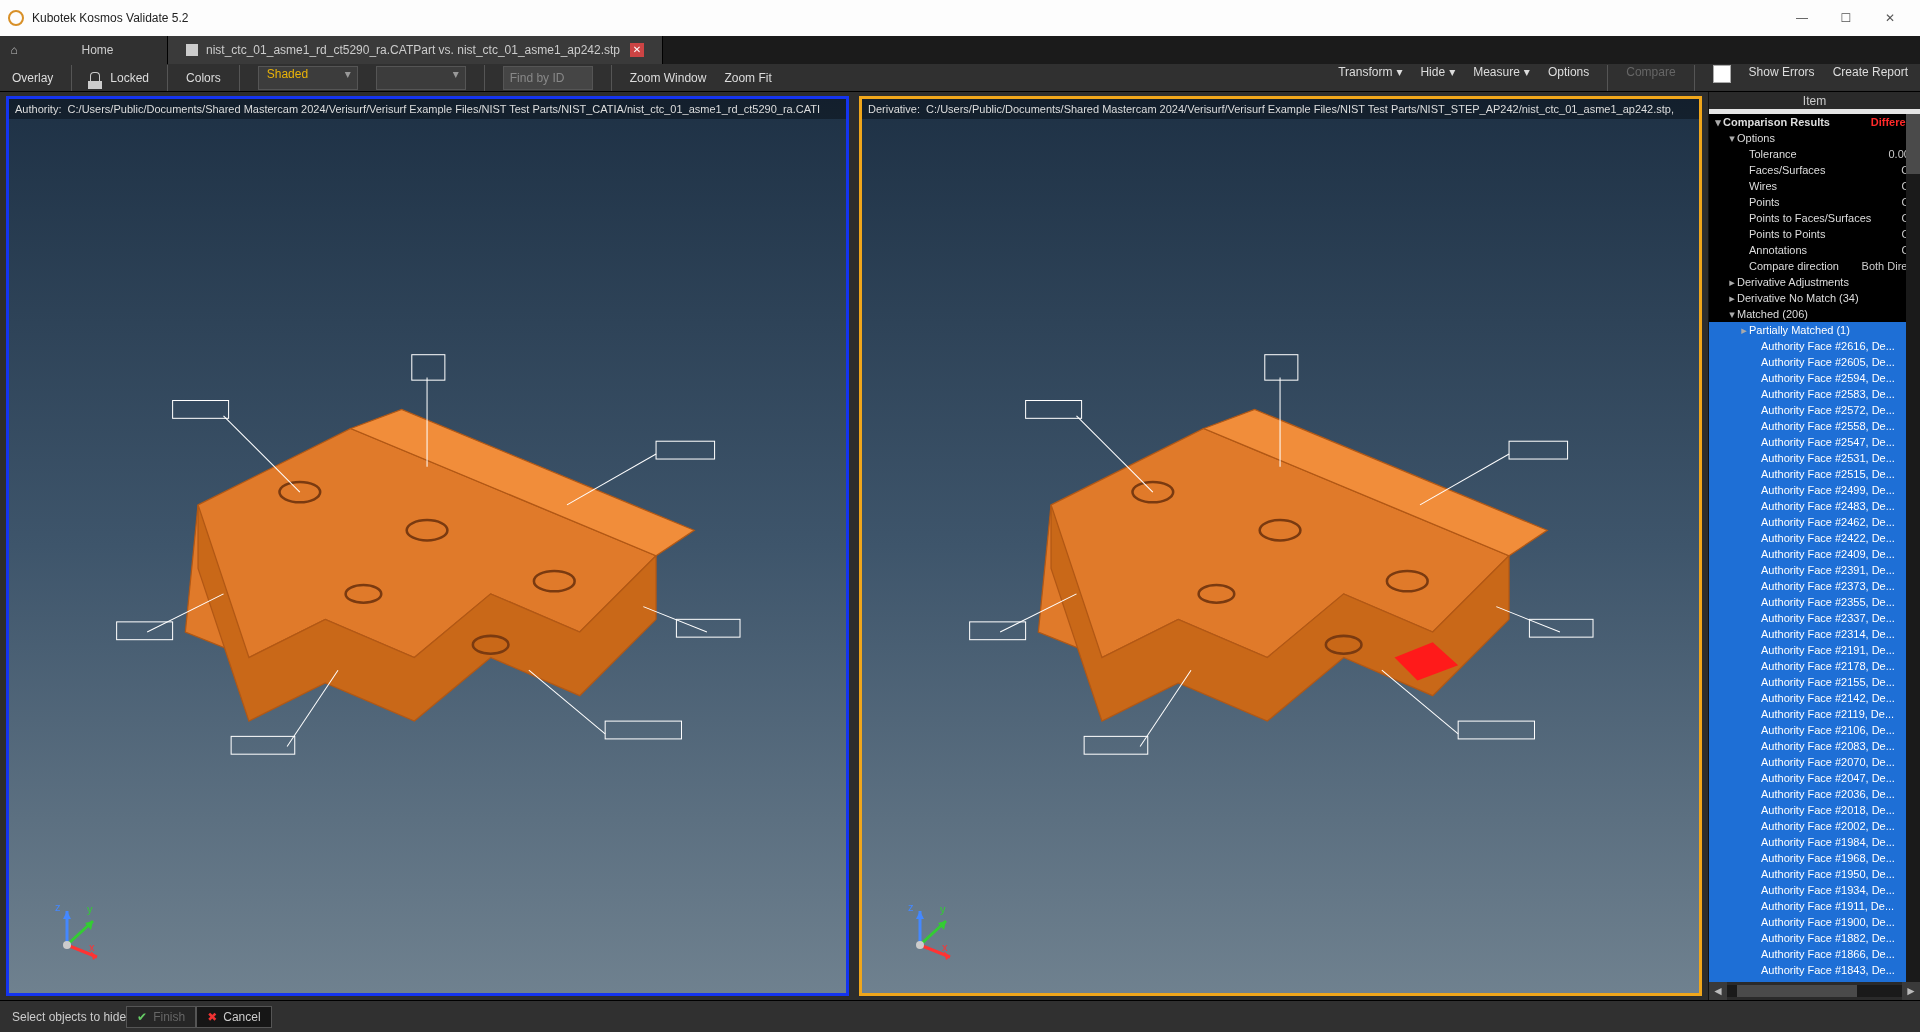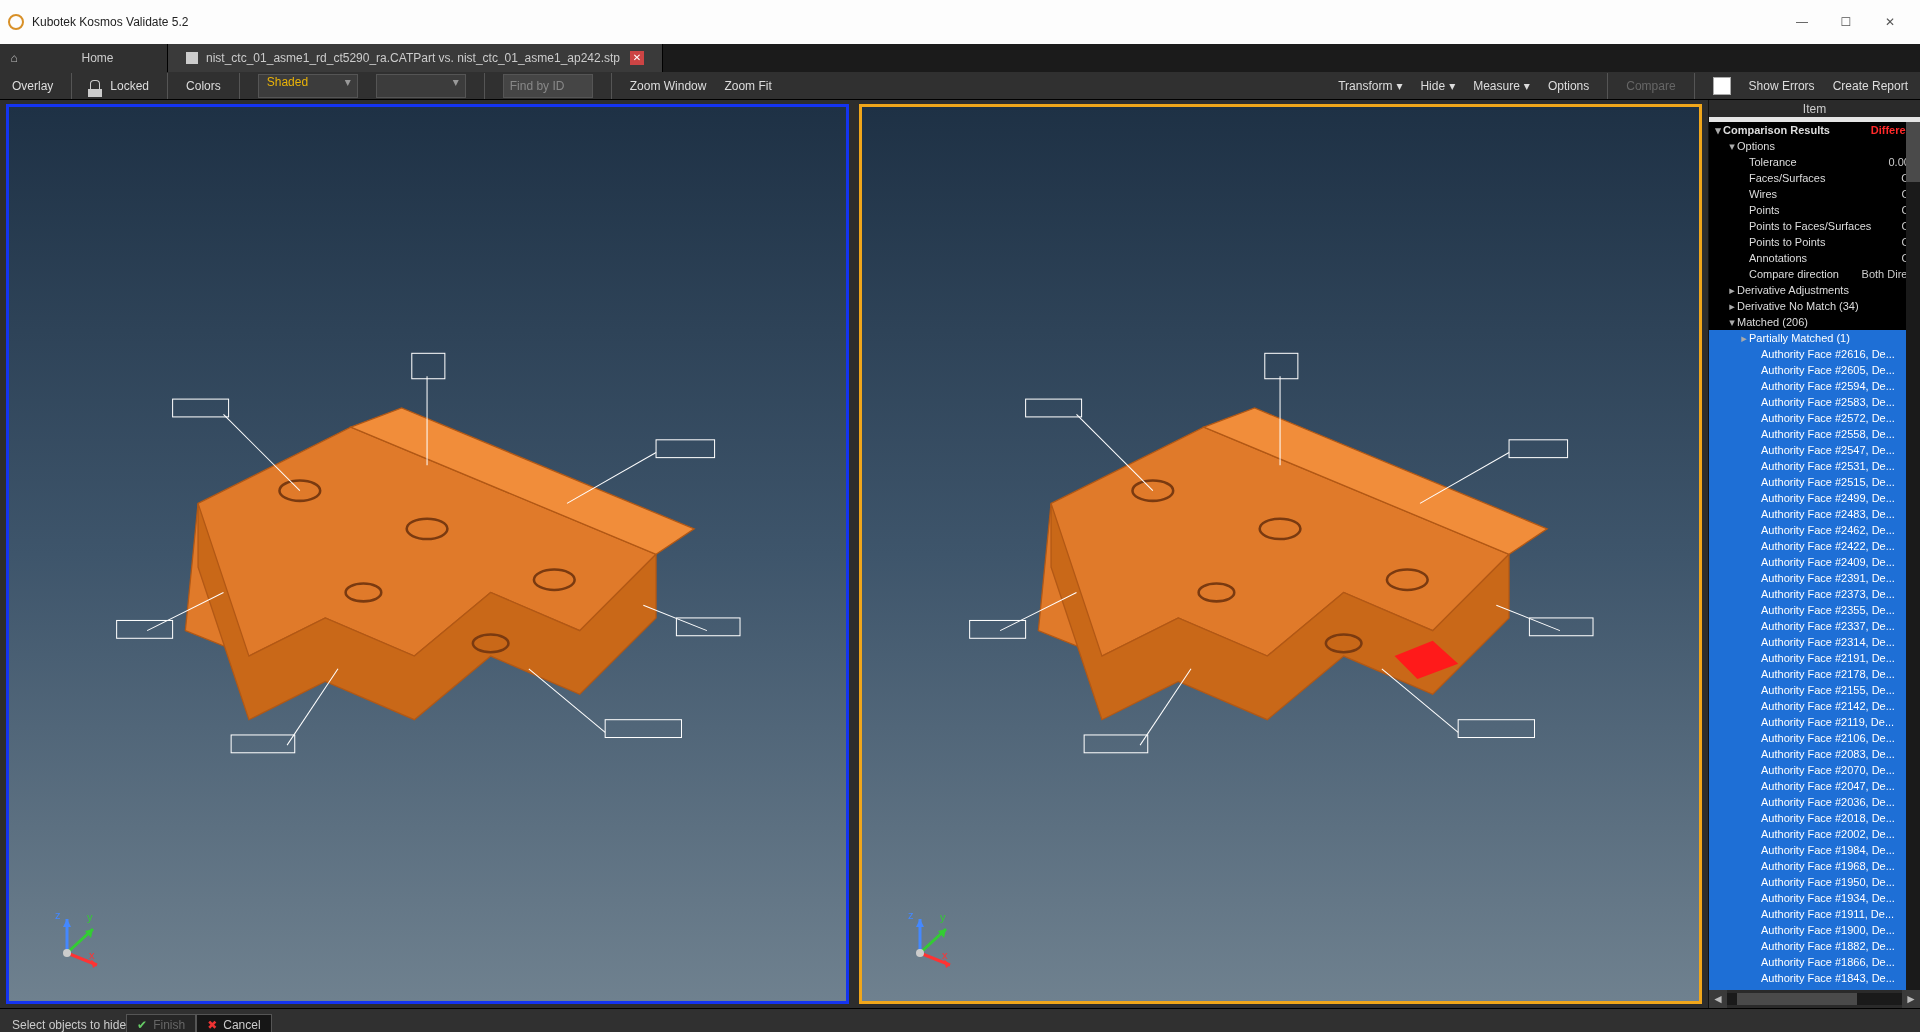--- a/index.html
+++ b/index.html
@@ -1,19 +1,19 @@
 <!DOCTYPE html>
 <html><head>
 <meta charset="utf-8">
 <style>
 * { box-sizing: border-box; margin: 0; padding: 0; font-family: "Segoe UI", Tahoma, sans-serif; }
 html, body { width: 1920px; height: 1032px; background:#2d2d2d; overflow:hidden; color:#ccc; font-size:12px; }
 
 
-.titlebar { height:44px; background:#fdfdfd; display:flex; align-items:center; padding:0 8px; color:#222; }
+.titlebar { height:36px; background:#fdfdfd; display:flex; align-items:center; padding:0 8px; color:#222; }
 .titlebar .logo { width:16px; height:16px; border:2px solid #d89028; border-radius:50%; margin-right:8px;}
 .titlebar .winbtns { margin-left:auto; display:flex; gap:0;}
 .titlebar .winbtn { width:44px; height:28px; display:flex; align-items:center; justify-content:center; color:#555;}
 
 
 .tabstrip { height:28px; background:#1b1b1b; display:flex; align-items:stretch; }
 .tabstrip .homebtn { width:28px; display:flex;align-items:center;justify-content:center; background:#303030; color:#bbb;}
 .tab { display:flex; align-items:center; padding:0 18px; border-right:1px solid #000; color:#ccc; cursor:pointer;}
 .tab.home { min-width:140px; justify-content:center; background:#303030;}
 .tab.active { background:#3a3a3a;}
@@ -22,21 +22,21 @@
 
 
 .ribbon { height:28px; background:#303030; display:flex; align-items:center; gap:18px; padding:0 12px; border-bottom:1px solid #000;}
 .ribbon .label { color:#ddd; }
 .ribbon .sep { width:1px; height:26px; background:#555;}
 .ribbon .dropdown { height:24px; min-width:100px; background:#3c3c3c; border:1px solid #555; display:flex; align-items:flex-start; padding:0 8px; color:#eab308; position:relative;}
 .ribbon .dropdown::after{content:"▾"; position:absolute; right:6px; color:#999;}
 .ribbon .inputbox { height:24px; width:90px; background:#454545; border:1px solid #555; color:#888; padding:0 6px; display:flex;align-items:center;}
 .ribbon .lockicon{width:10px;height:12px;border:1px solid #ccc;border-bottom:none;border-radius:4px 4px 0 0; margin-right:4px; position:relative;}
 .ribbon .lockicon::after{content:"";position:absolute;left:-3px; top:8px; width:14px; height:8px;background:#ccc;}
-.ribbon .right { margin-left:auto; display:flex; align-items:center; gap:18px;}
+.ribbon .right { margin-left:auto; display:flex; align-items:flex-start; gap:18px;}
 .ribbon .menu { display:flex; align-items:center; gap:4px; color:#ddd; cursor:pointer;}
 .ribbon .swatch { width:18px; height:18px; background:#fff; border:1px solid #aaa;}
 .ribbon .disabled { color:#666;}
 
 
 .main { display:flex; height:calc(1032px - 28px - 28px - 36px - 32px); }
 
 .viewport-area { display:flex; flex:1; gap:10px; padding:4px 6px; background:#2d2d2d;}
 .viewport { flex:1; position:relative; background:linear-gradient(180deg,#1e3145 0%, #3e556b 50%, #6f818f 100%); border:3px solid; display:flex; flex-direction:column; overflow:hidden;}
 .viewport.authority { border-color:#1434f0;}
@@ -152,20 +152,24 @@
     <span class="swatch"></span>
     <span class="label">Show Errors</span>
     <span class="label">Create Report</span>
   </div>
 </div>
 
 <div class="main">
   <div class="viewport-area">
 
     <div class="viewport authority">
+      <div class="vp-header">
+        <span>Authority:</span>&nbsp;&nbsp;
+        <span>C:/Users/Public/Documents/Shared Mastercam 2024/Verisurf/Verisurf Example Files/NIST Test Parts/NIST_CATIA/nist_ctc_01_asme1_rd_ct5290_ra.CATI</span>
+      </div>
       <div class="vp-body">
         <div class="part">
           <svg viewBox="0 0 500 340">
 
             <g fill="#e07a2a" stroke="#b25815" stroke-width="1">
               <polygon points="70,130 190,70 430,170 370,230 300,200 240,250 170,220 110,250 60,230 70,130"></polygon>
               <polygon points="70,130 70,180 110,300 170,270 240,300 300,250 370,280 430,220 430,170 370,230 300,200 240,250 170,220 110,250" fill="#c96818"></polygon>
               <polygon points="190,70 230,55 460,150 430,170" fill="#f18d3a"></polygon>
             </g>
 
@@ -206,20 +210,24 @@
             <circle cx="18" cy="42" r="4" fill="#ccc"></circle>
           </svg>
           <span class="xlab">x</span>
           <span class="ylab">y</span>
           <span class="zlab">z</span>
         </div>
       </div>
     </div>
 
     <div class="viewport derivative">
+      <div class="vp-header">
+        <span>Derivative:</span>&nbsp;&nbsp;
+        <span>C:/Users/Public/Documents/Shared Mastercam 2024/Verisurf/Verisurf Example Files/NIST Test Parts/NIST_STEP_AP242/nist_ctc_01_asme1_ap242.stp,</span>
+      </div>
       <div class="vp-body">
         <div class="part">
           <svg viewBox="0 0 500 340">
             <g fill="#e07a2a" stroke="#b25815" stroke-width="1">
               <polygon points="70,130 190,70 430,170 370,230 300,200 240,250 170,220 110,250 60,230 70,130"></polygon>
               <polygon points="70,130 70,180 110,300 170,270 240,300 300,250 370,280 430,220 430,170 370,230 300,200 240,250 170,220 110,250" fill="#c96818"></polygon>
               <polygon points="190,70 230,55 460,150 430,170" fill="#f18d3a"></polygon>
             </g>
 
             <polygon points="340,250 370,238 390,256 358,268" fill="#ff1a1a"></polygon>

